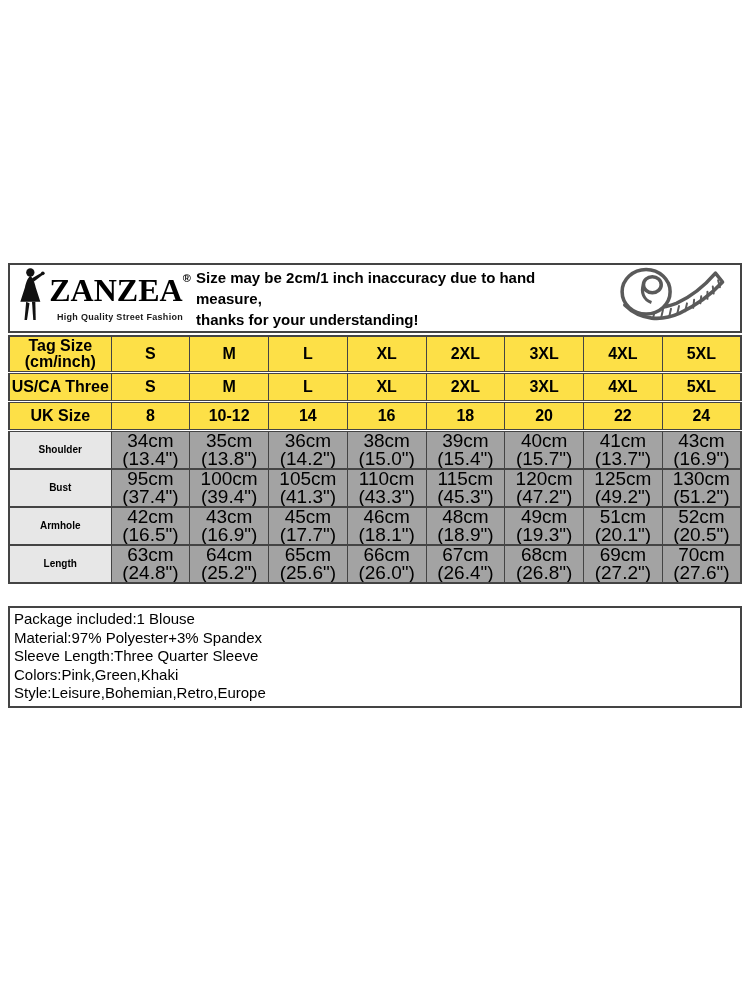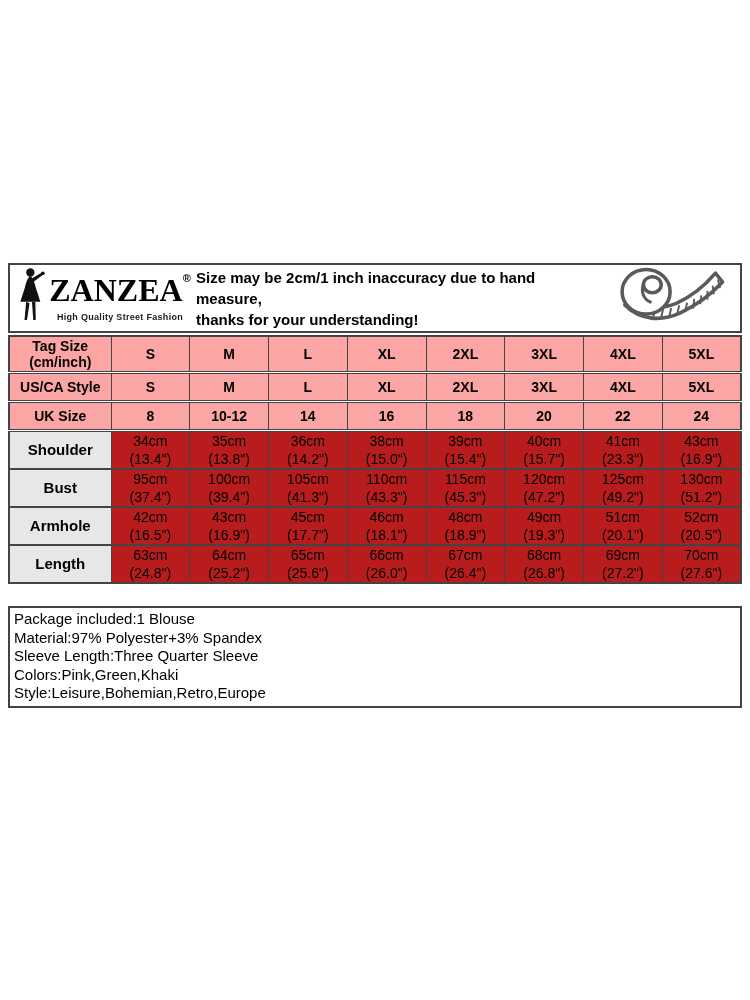--- a/index.html
+++ b/index.html
@@ -26,27 +26,27 @@
   .tape{width:138px;display:flex;align-items:center;justify-content:center;}
 
   
   table.size-table{width:100%;border-collapse:collapse;border:2px solid #444;table-layout:fixed;}
   table.size-table th,table.size-table td{
     border:1px solid #444;text-align:center;vertical-align:middle;padding:0;
     background-clip:padding-box;overflow:hidden;
   }
   col.label-col{width:102px;}
   tr.size-row > th, tr.size-row > td{
-    background:#fca5a5;font-weight:700;font-size:14px;height:26px;
+    background:#fde047;font-weight:700;font-size:16px;height:26px;
     border-bottom:3px double #444;
   }
   tr.size-row.first > th, tr.size-row.first > td{height:34px;}
-  tr.measure-row > th{background:#e7e7e7;font-weight:700;font-size:15px;}
+  tr.measure-row > th{background:#e7e7e7;font-weight:700;font-size:10px;}
   tr.measure-row > td{
-    background:#b91c1c;font-weight:400;font-size:14px;line-height:18px;height:34px;
+    background:#a3a3a3;font-weight:400;font-size:19px;line-height:18px;height:34px;
     border-bottom-width:2px;
   }
   tr.measure-row > th{border-bottom-width:2px;}
   .pre{white-space:pre-line;}
   th.lbl{line-height:16px;}
 
   
   .footer{border:2px solid #444;padding:2px 4px 3px;background:#fff;margin-top:20px;}
   .footer .info-line{font-size:15px;line-height:18.5px;font-weight:400;}
 </style>
@@ -124,21 +124,21 @@
         <td>S</td>
         <td>M</td>
         <td>L</td>
         <td>XL</td>
         <td>2XL</td>
         <td>3XL</td>
         <td>4XL</td>
         <td>5XL</td>
       </tr>
       <tr class="size-row">
-        <th class="lbl">US/CA Style</th>
+        <th class="lbl">US/CA Three</th>
         <td>S</td>
         <td>M</td>
         <td>L</td>
         <td>XL</td>
         <td>2XL</td>
         <td>3XL</td>
         <td>4XL</td>
         <td>5XL</td>
       </tr>
       <tr class="size-row">
@@ -160,21 +160,21 @@
 (13.8")</td>
         <td class="pre">36cm
 (14.2")</td>
         <td class="pre">38cm
 (15.0")</td>
         <td class="pre">39cm
 (15.4")</td>
         <td class="pre">40cm
 (15.7")</td>
         <td class="pre">41cm
-(23.3")</td>
+(13.7")</td>
         <td class="pre">43cm
 (16.9")</td>
       </tr>
       <tr class="measure-row">
         <th class="lbl">Bust</th>
         <td class="pre">95cm
 (37.4")</td>
         <td class="pre">100cm
 (39.4")</td>
         <td class="pre">105cm

